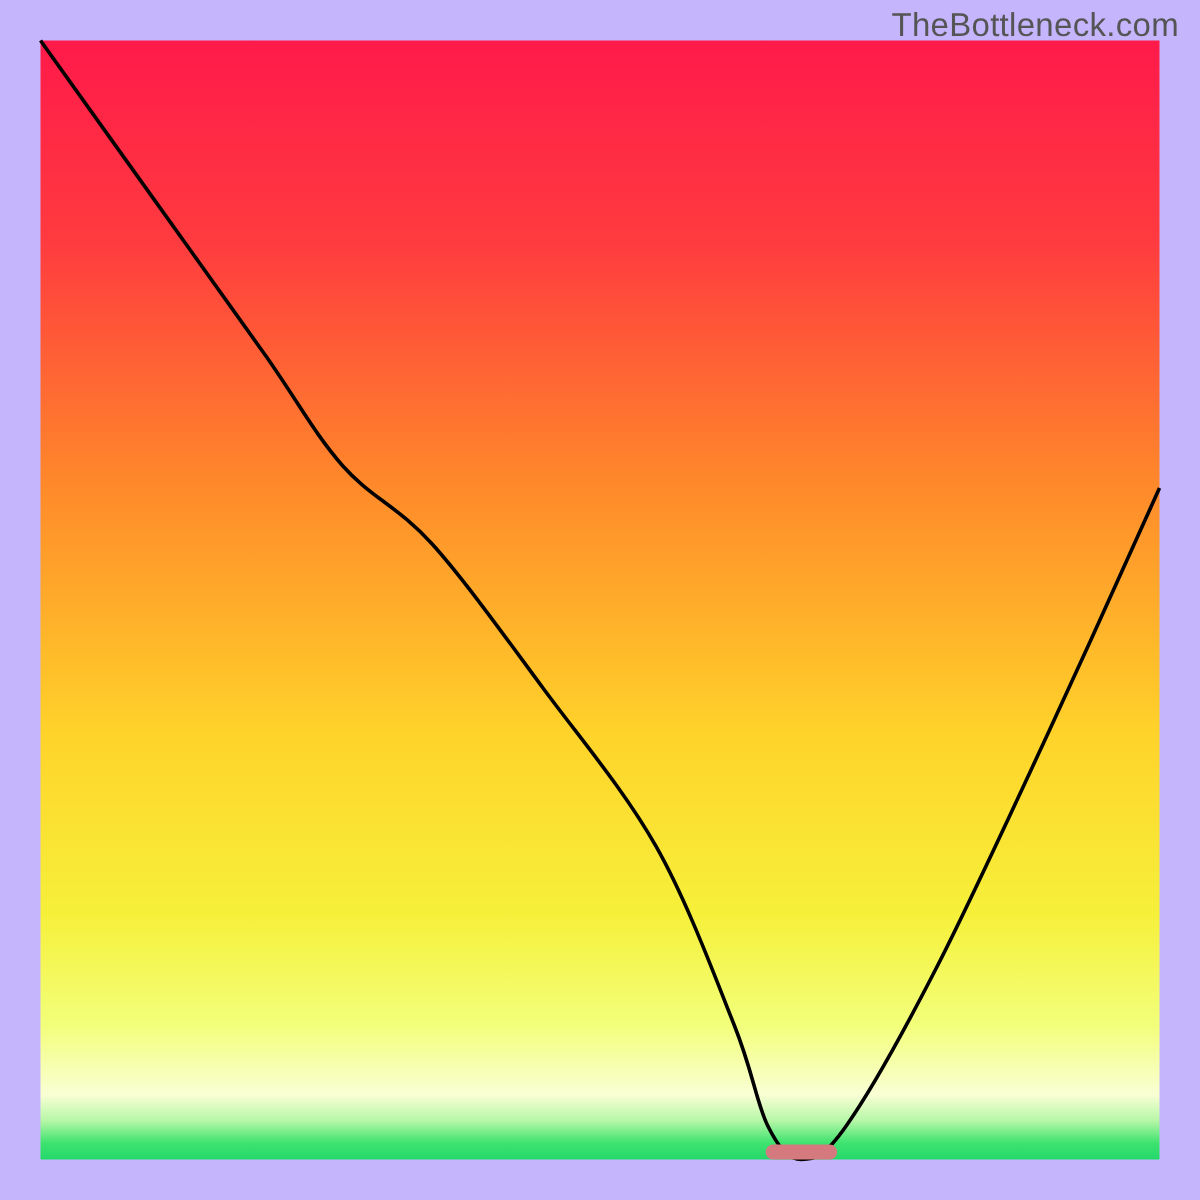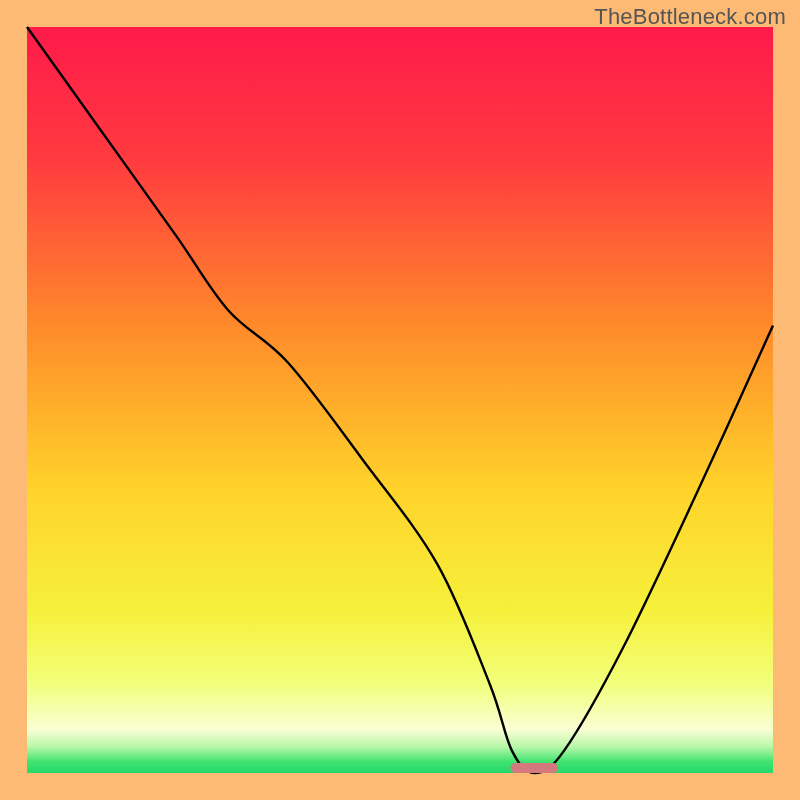--- a/index.html
+++ b/index.html
@@ -7,21 +7,21 @@
     padding: 0;
     width: 800px;
     height: 800px;
     overflow: hidden;
     font-family: Arial, sans-serif;
   }
   .container {
     position: relative;
     width: 800px;
     height: 800px;
-    background: #fdba74;
+    background: #c4b5fd;
   }
   .watermark {
     position: absolute;
     top: 4px;
     right: 14px;
     color: #555;
     font-size: 22px;
     font-weight: 400;
     z-index: 10;
     letter-spacing: 0.2px;

